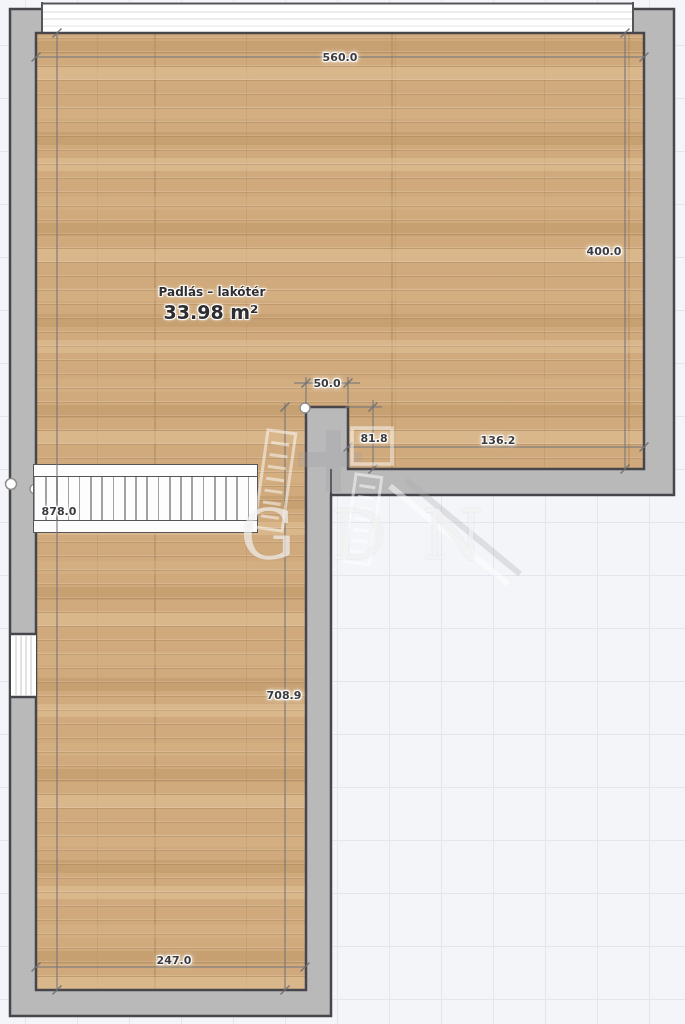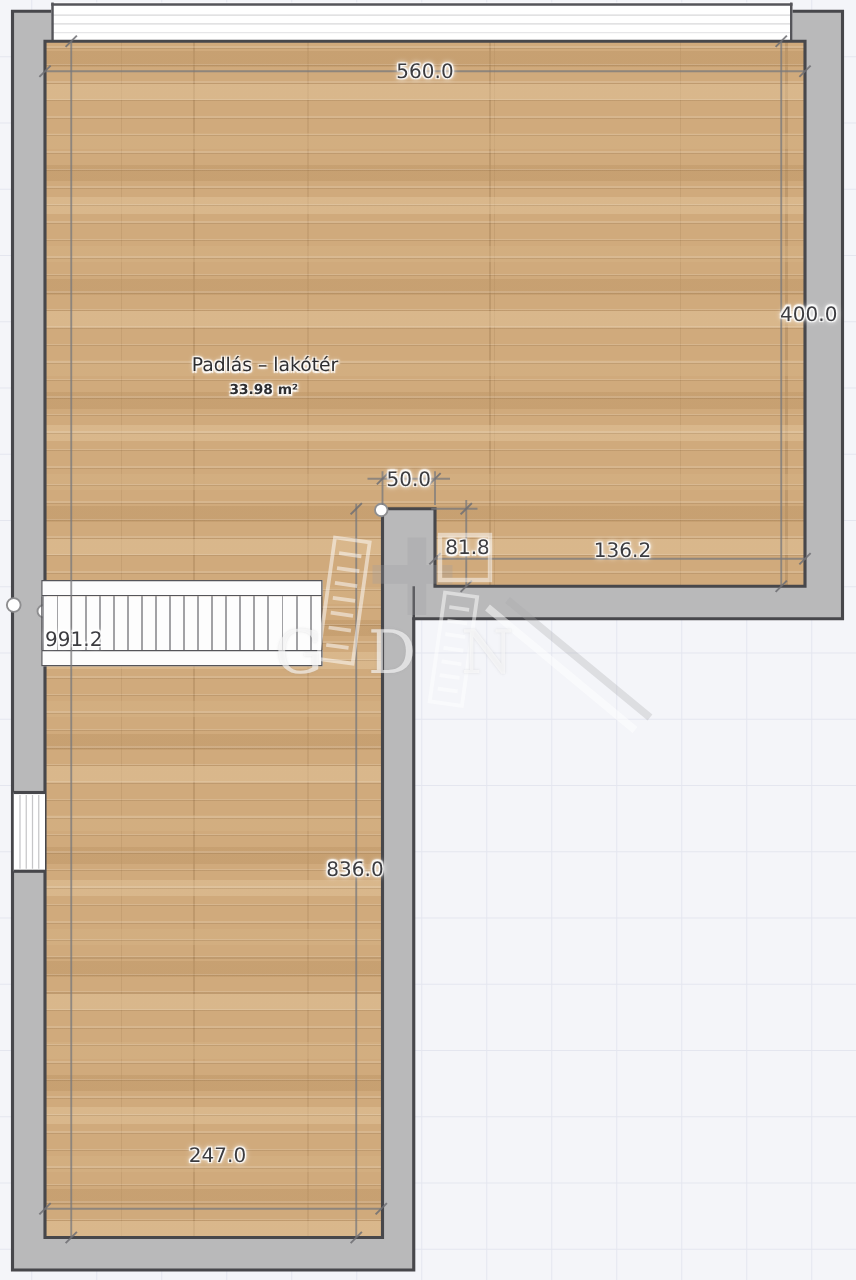--- a/index.html
+++ b/index.html
@@ -27,33 +27,33 @@
   #stairs{left:33px;top:464px;width:225px;height:69px;}
   .rail{position:absolute;left:0;width:225px;height:13px;background:#fdfdfd;
     border:1.5px solid #55555a;box-sizing:border-box;}
   #rail-top{top:0;}
   #rail-bottom{bottom:0;}
   #treads{position:absolute;left:0;top:13px;width:225px;height:43px;box-sizing:border-box;
     border-left:1.5px solid #55555a;border-right:1.5px solid #55555a;
     background:repeating-linear-gradient(90deg,#a2a2a5 0 1.5px,#fdfdfd 1.5px 11.25px);}
 
   
-  .dim{position:absolute;transform:translate(-50%,-50%);font-size:16px;font-weight:400;
+  .dim{position:absolute;transform:translate(-50%,-50%);font-size:11px;font-weight:700;
     color:#3c3c40;white-space:nowrap;letter-spacing:0;
     text-shadow:-1px -1px 1px #fff,1px -1px 1px #fff,-1px 1px 1px #fff,1px 1px 1px #fff,0 0 4px #fff,0 0 6px #fff;}
-  .room-name{position:absolute;transform:translate(-50%,-50%);font-size:15px;font-weight:normal;
+  .room-name{position:absolute;transform:translate(-50%,-50%);font-size:12px;font-weight:bold;
     color:#2e2e31;white-space:nowrap;
     text-shadow:-1px -1px 1px #fff,1px -1px 1px #fff,-1px 1px 1px #fff,1px 1px 1px #fff,0 0 4px #fff;text-align:center;}
-  .room-area{position:absolute;transform:translate(-50%,-50%);font-size:11px;font-weight:bold;
+  .room-area{position:absolute;transform:translate(-50%,-50%);font-size:19px;font-weight:bold;
     color:#2e2e31;white-space:nowrap;
     text-shadow:-1px -1px 1px #fff,1px -1px 1px #fff,-1px 1px 1px #fff,1px 1px 1px #fff,0 0 4px #fff;}
 
   
-  #wm-text{position:absolute;left:220px;top:494px;font-family:"DejaVu Serif","Liberation Serif",serif;
-    font-size:48px;line-height:1.2;color:rgba(255,255,255,.60);letter-spacing:36px;
+  #wm-text{position:absolute;left:240px;top:494px;font-family:"DejaVu Serif","Liberation Serif",serif;
+    font-size:69px;line-height:1.2;color:rgba(255,255,255,.60);letter-spacing:36px;
     text-shadow:0 0 2px rgba(150,150,155,.25);pointer-events:none;}
 </style>
 </head>
 <body>
 
 <div id="canvas">
 
   <svg class="layer" width="685" height="1024" style="z-index:1">
     <path d="M10,9 H674 V495 H331 V1016 H10 Z" fill="#b9b9ba" stroke="#47474b" stroke-width="2.5"></path>
   </svg>
@@ -124,24 +124,24 @@
       <line x1="301.5" y1="387.5" x2="310.5" y2="378.5"></line>
         <line x1="343.5" y1="387.5" x2="352.5" y2="378.5"></line>
       <line x1="368.5" y1="411.5" x2="377.5" y2="402.5"></line>
         <line x1="368.5" y1="473.5" x2="377.5" y2="464.5"></line>
       <line x1="343.5" y1="451.5" x2="352.5" y2="442.5"></line>
         <line x1="639.5" y1="451.5" x2="648.5" y2="442.5"></line>
     </g>
   </svg>
 
   <div class="dim" style="left:340px;top:57px;z-index:6">560.0</div>
-  <div class="dim" style="left:647px;top:251px;z-index:6">400.0</div>
-  <div class="dim" style="left:59px;top:511px;z-index:6">991.2</div>
-  <div class="dim" style="left:284px;top:695px;z-index:6">836.0</div>
-  <div class="dim" style="left:174px;top:924px;z-index:6">247.0</div>
+  <div class="dim" style="left:604px;top:251px;z-index:6">400.0</div>
+  <div class="dim" style="left:59px;top:511px;z-index:6">878.0</div>
+  <div class="dim" style="left:284px;top:695px;z-index:6">708.9</div>
+  <div class="dim" style="left:174px;top:960px;z-index:6">247.0</div>
   <div class="dim" style="left:327px;top:383px;z-index:6">50.0</div>
   <div class="dim" style="left:374px;top:438px;z-index:6">81.8</div>
   <div class="dim" style="left:498px;top:440px;z-index:6">136.2</div>
 
   <div class="room-name" style="left:212px;top:292px;z-index:6">Padlás – lakótér</div>
   <div class="room-area" style="left:211px;top:312px;z-index:6">33.98 m²</div>
 
   <svg class="layer" width="685" height="1024" style="z-index:7">
     <g opacity=".5">
       <g transform="translate(268,430) rotate(8)" stroke="#ffffff" stroke-width="3" fill="none">

